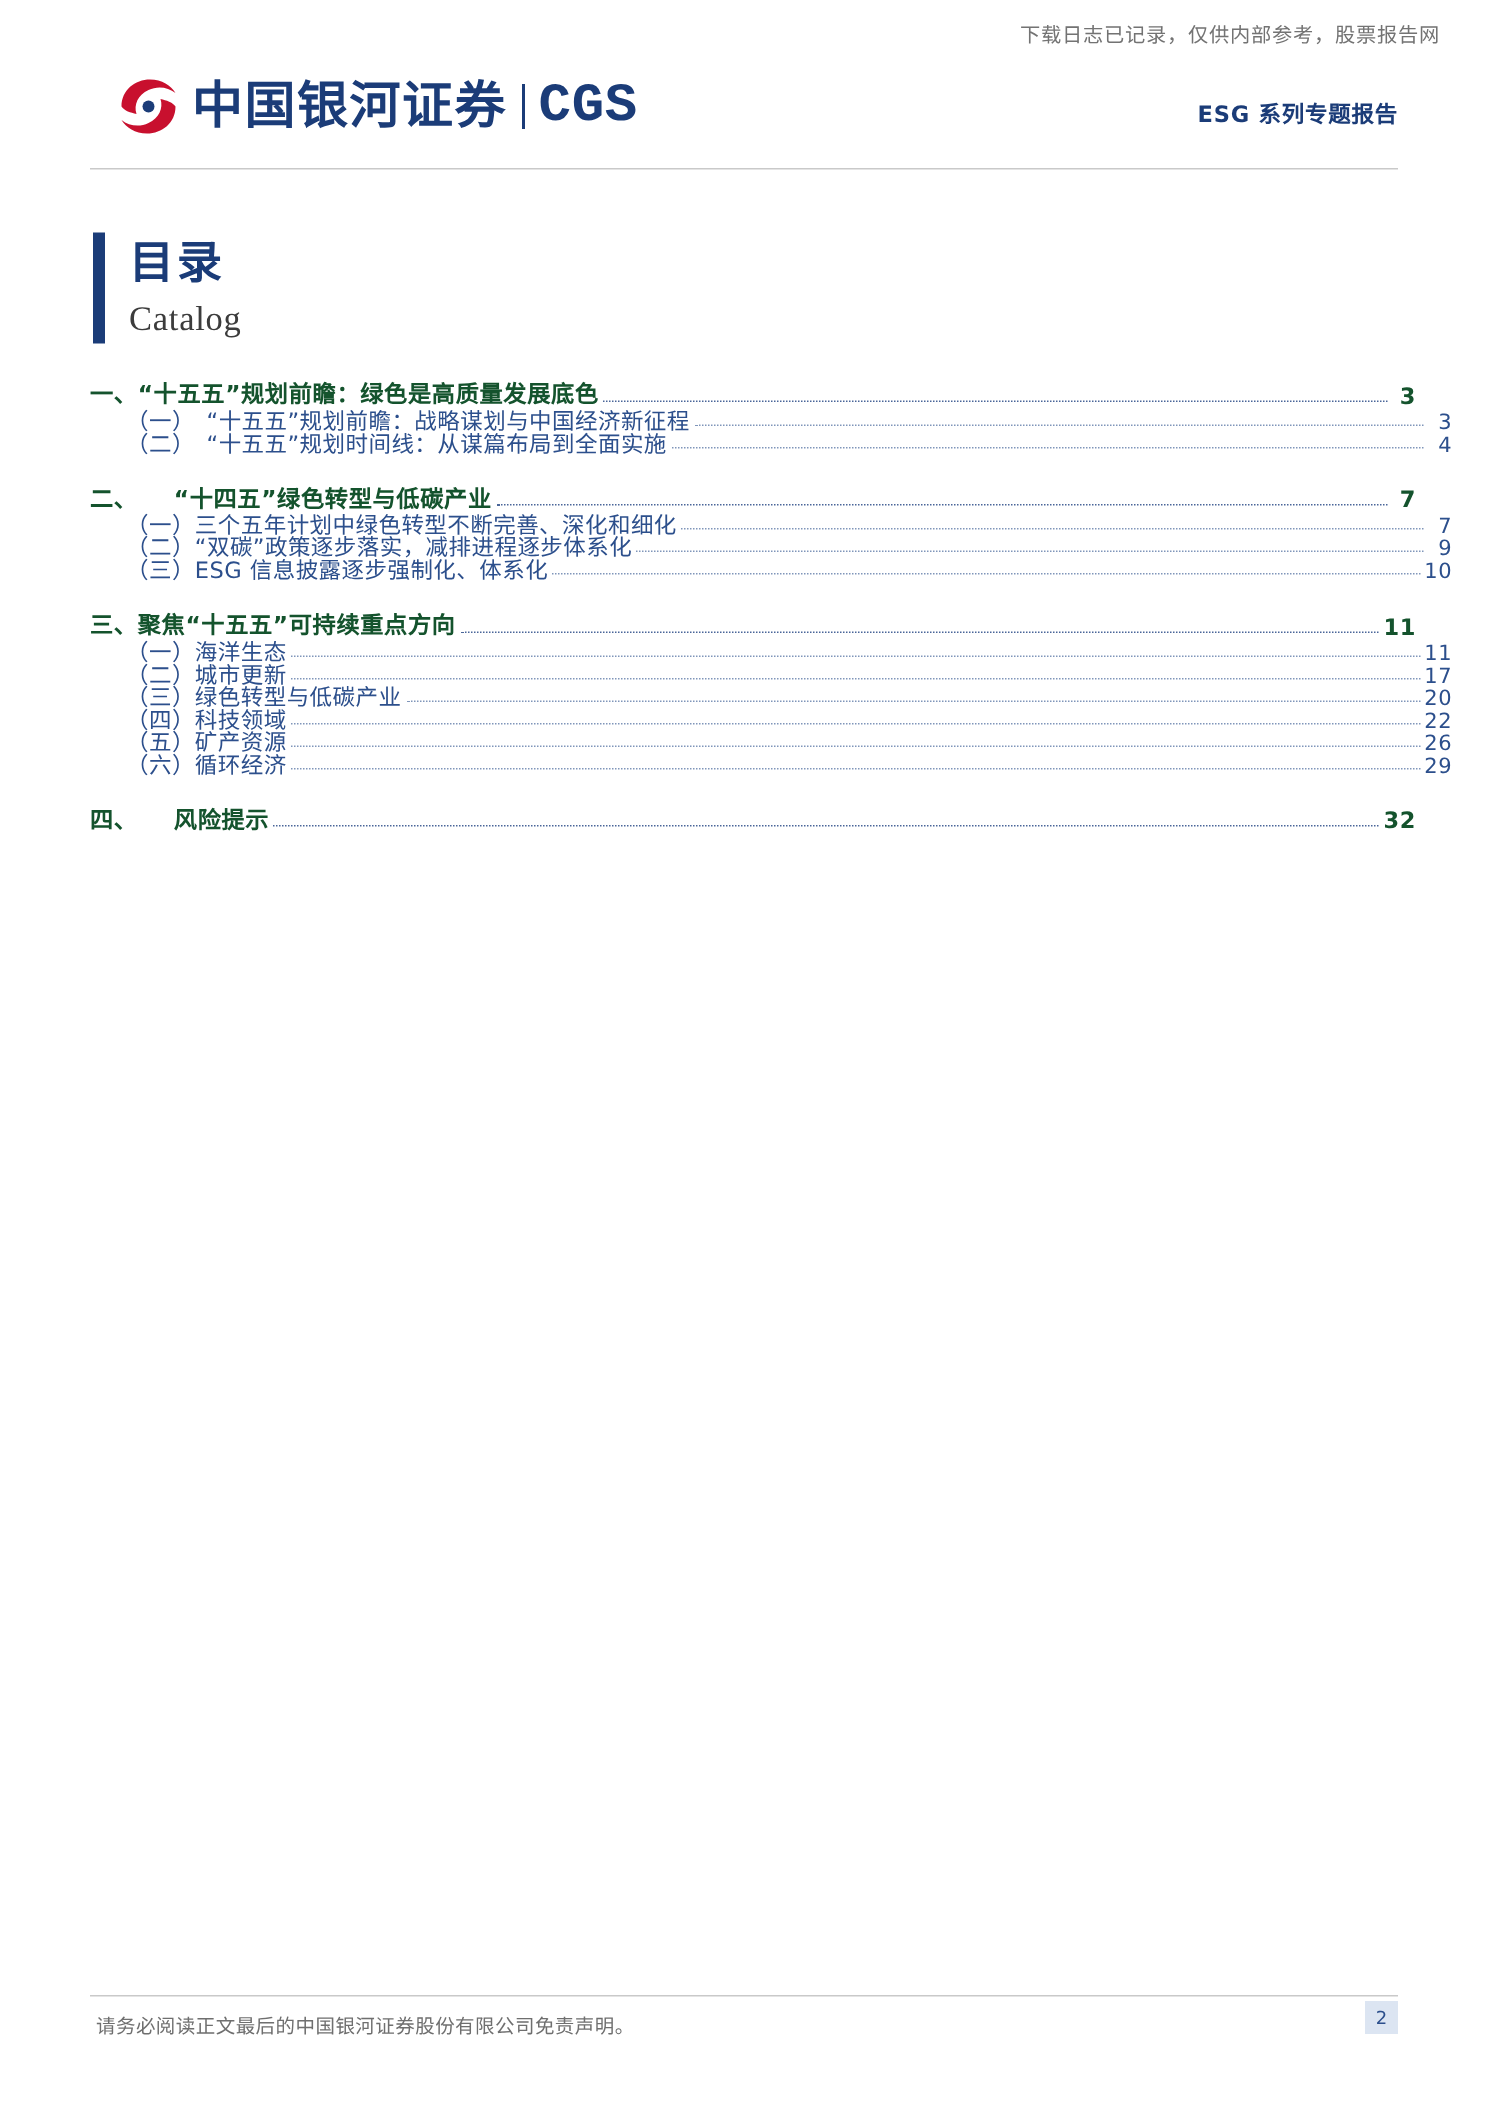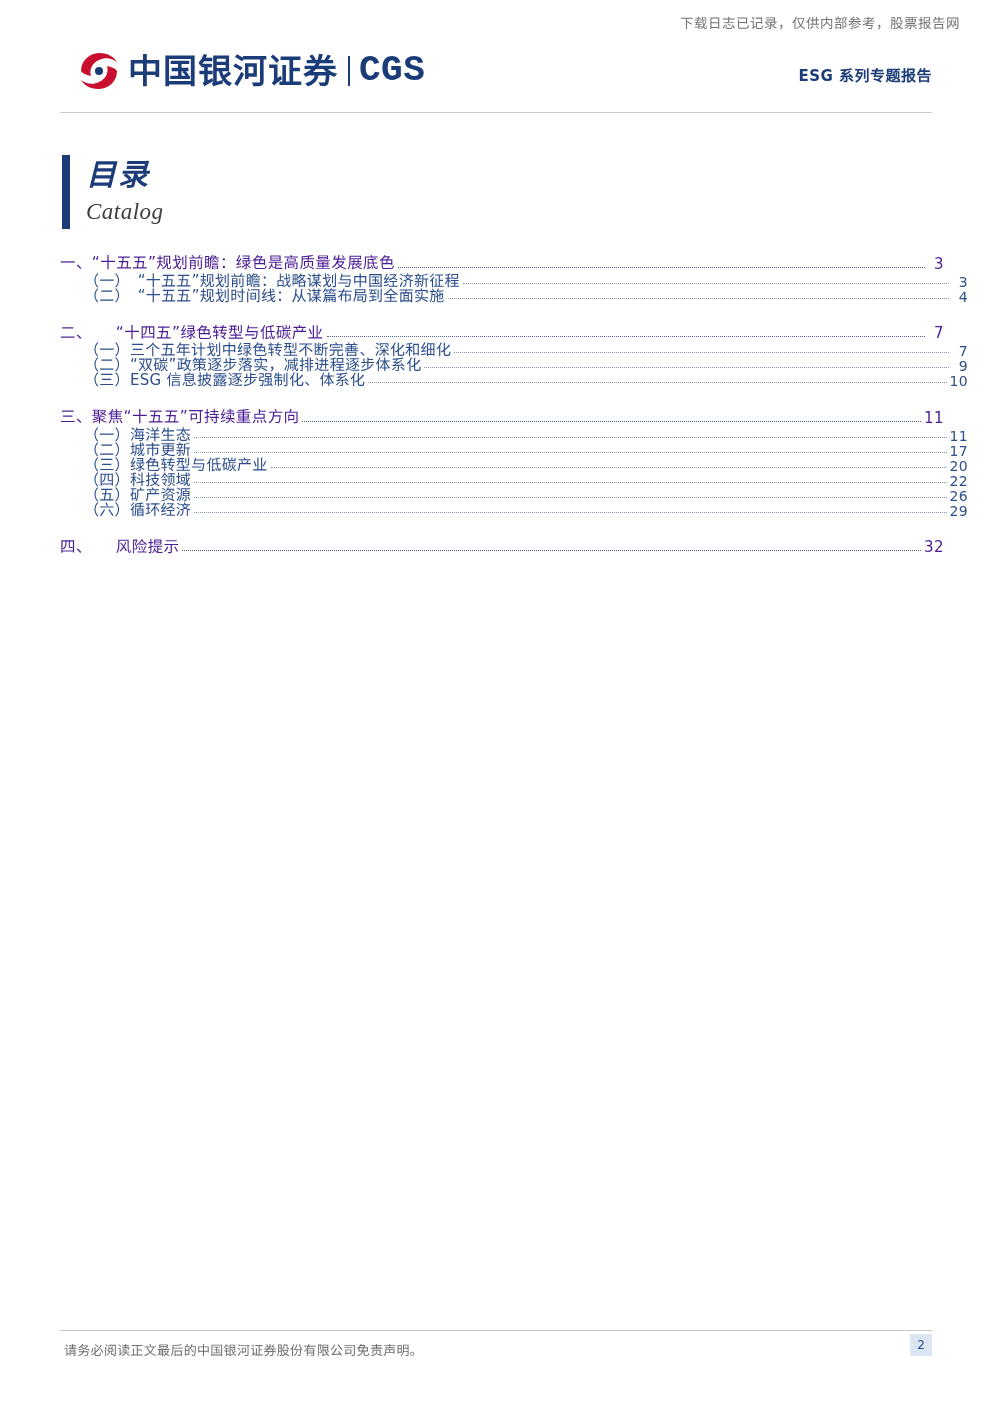--- a/index.html
+++ b/index.html
@@ -102,22 +102,21 @@
     height: 1px;
     background: #c9c9c9;
   }
 
   
   .catalog-head {
     position: absolute;
     left: 62px;
     top: 155px;
     display: flex;
-    align-items: center;
-    font-style: italic;
+    align-items: flex-end;
   }
   .catalog-bar {
     width: 8px;
     height: 74px;
     background: #1b3c78;
     margin-right: 16px;
     flex: none;
   }
   .catalog-zh {
     font-family: "DejaVu Sans", "Liberation Sans", sans-serif;
@@ -164,23 +163,23 @@
   .toc-row .pg {
     flex: none;
     white-space: nowrap;
     text-align: right;
     min-width: 16px;
   }
 
   
   .lvl1 {
     font-family: "DejaVu Sans", "Liberation Sans", sans-serif;
-    font-weight: 400;
+    font-weight: 700;
     font-size: 15.5px;
-    color: #4c1d95;
+    color: #14532d;
     margin-top: 22px;
     margin-bottom: 2px;
     letter-spacing: 0.4px;
   }
   .lvl1 .dots { border-bottom: 1px dotted #4a6699; margin-bottom: 4px; }
   .lvl1 .pg { font-size: 15px; }
 
   
   .lvl2 {
     font-family: "DejaVu Sans", "Liberation Sans", sans-serif;

